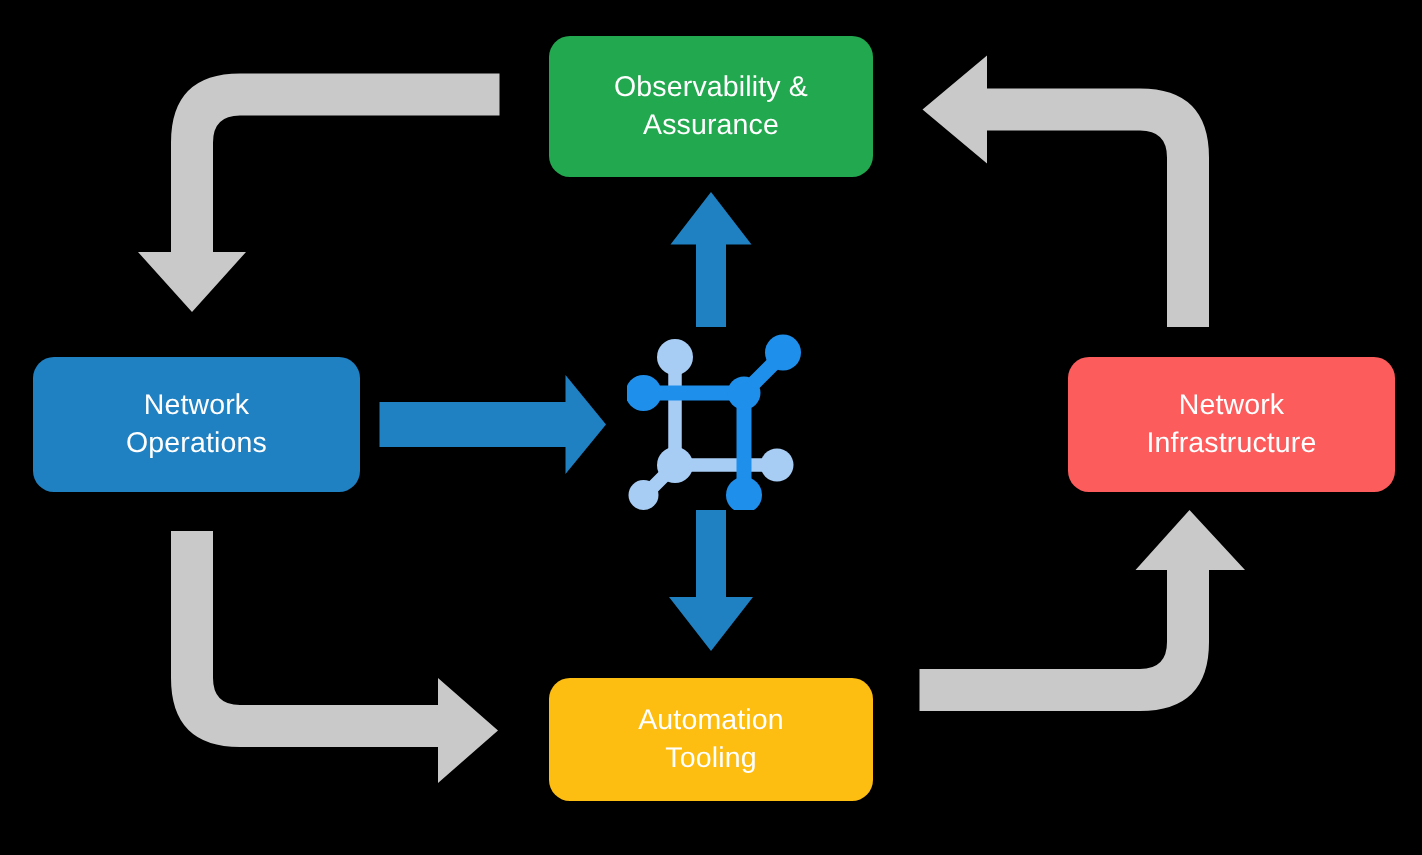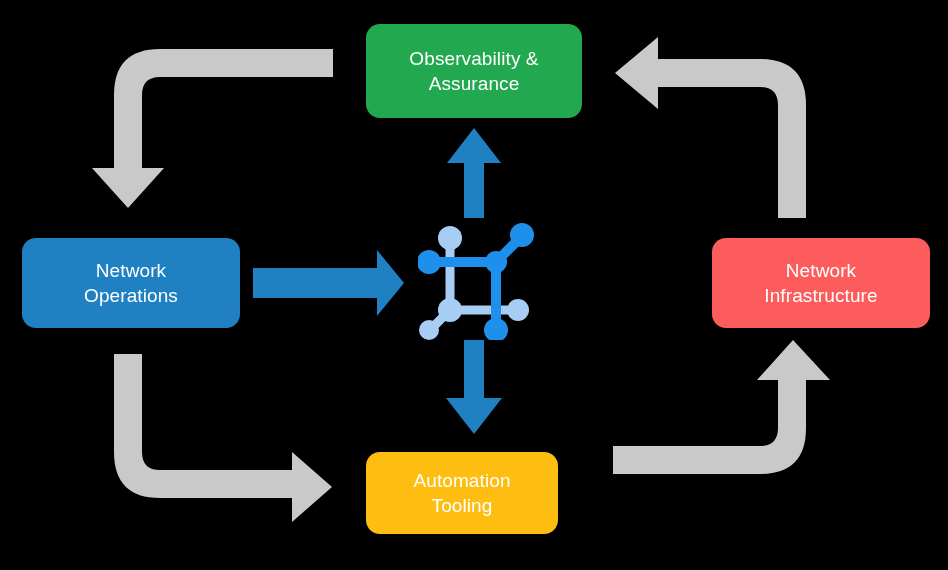--- a/index.html
+++ b/index.html
@@ -48,21 +48,21 @@
   }
   #box-operations {
     left: 22px;   top: 238px;  width: 218px; height: 90px;
     background: #1f80c2;
   }
   #box-infrastructure {
     left: 712px;  top: 238px;  width: 218px; height: 90px;
     background: #fc5c5c;
   }
   #box-automation {
-    left: 366px;  top: 452px;  width: 192px; height: 82px;
+    left: 366px;  top: 452px;  width: 216px; height: 82px;
     background: #fdbd11;
   }
   #center-icon {
     position: absolute;
     left: 418px;
     top: 218px;
     width: 122px;
     height: 122px;
     z-index: 4;
   }

